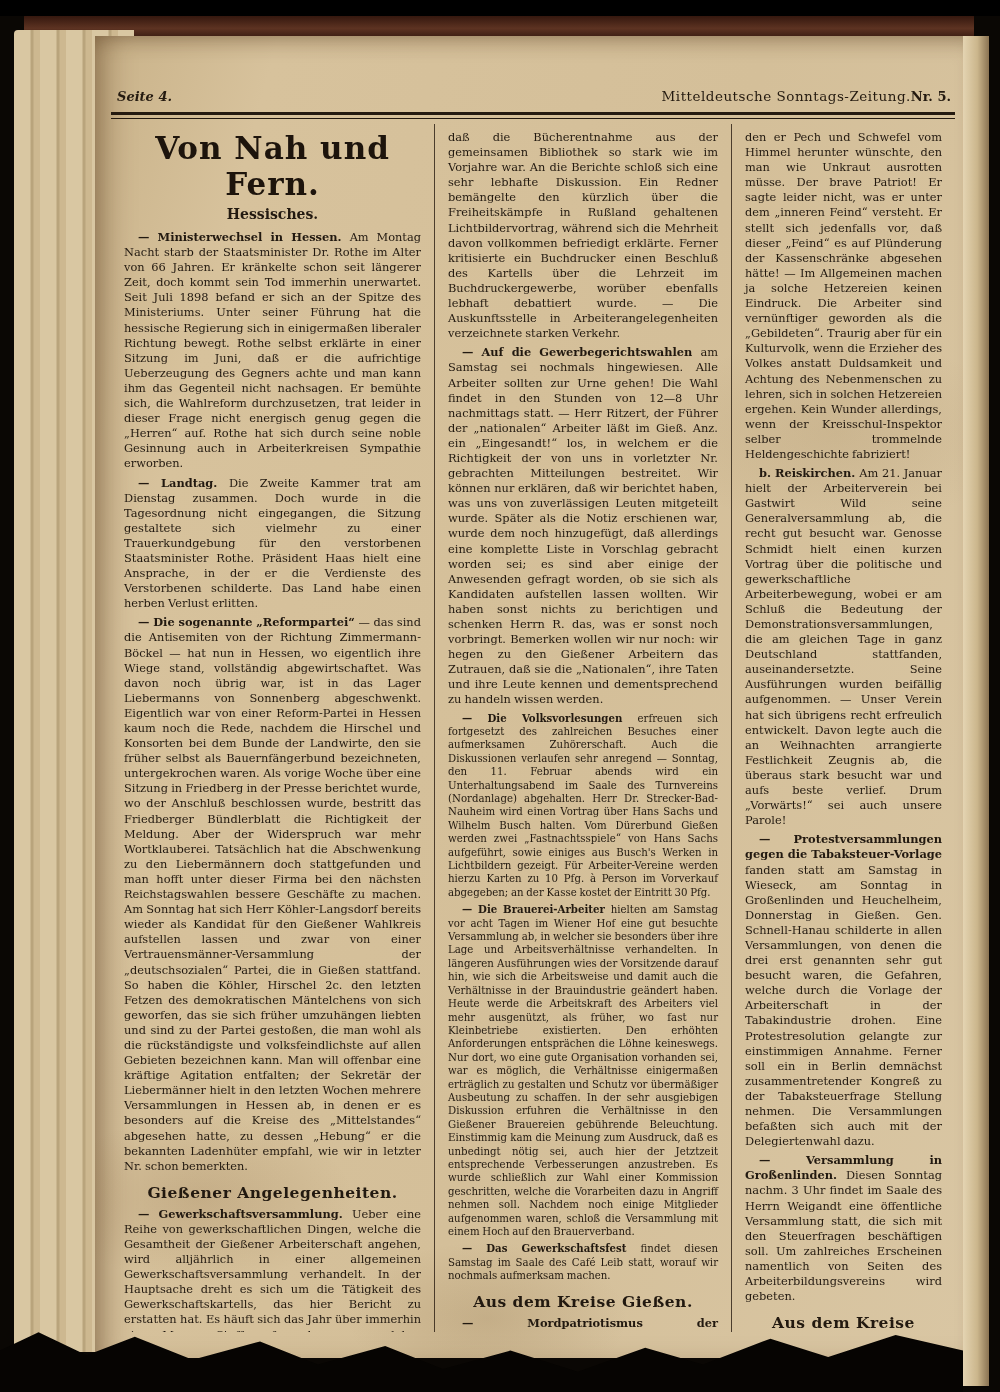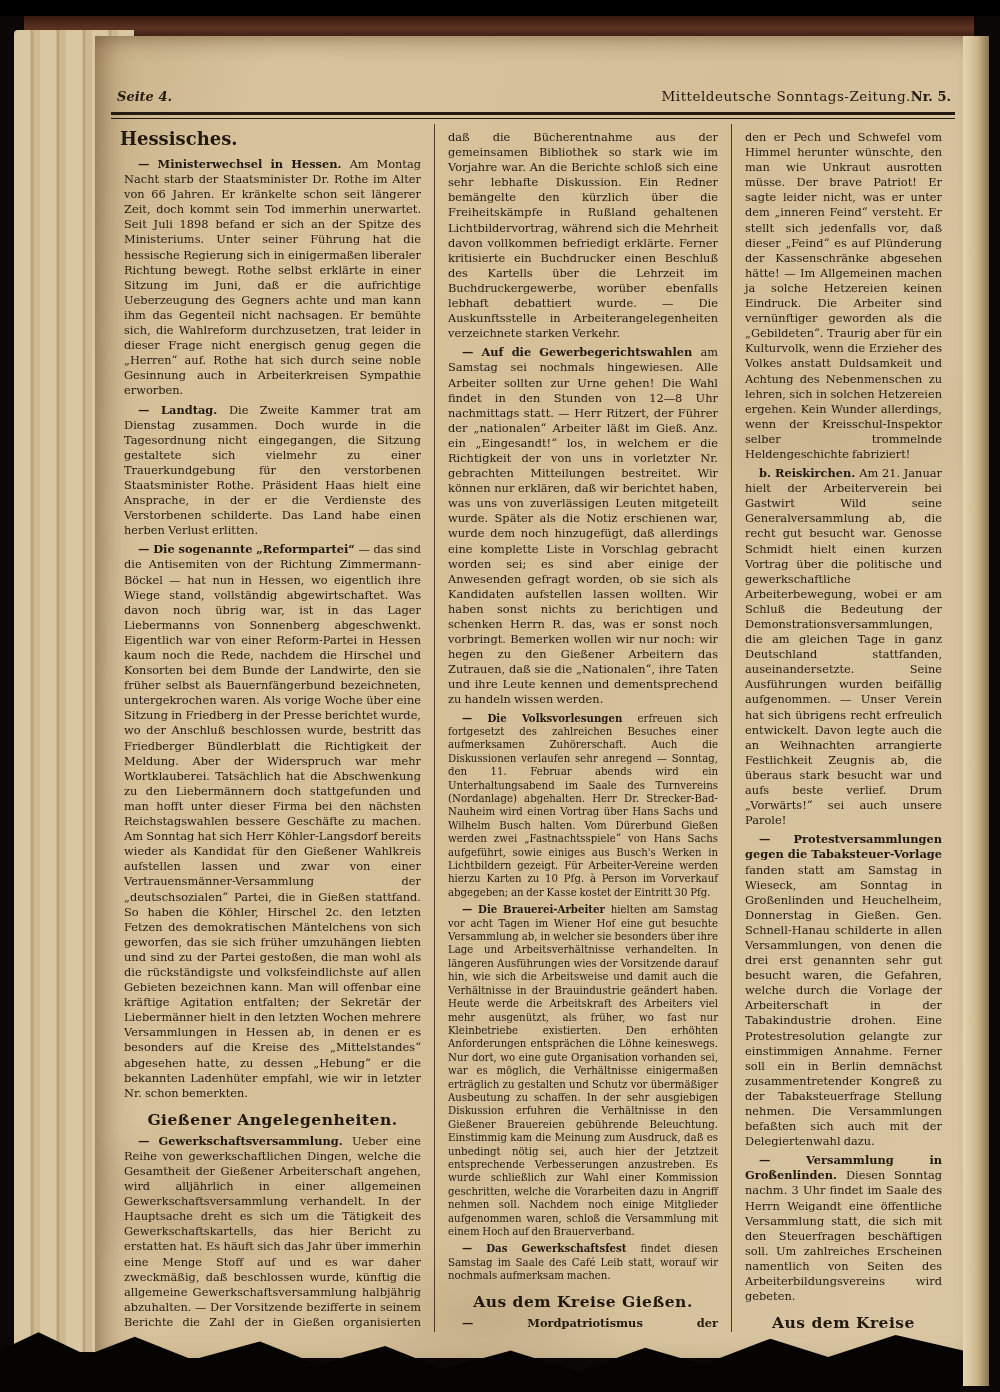--- a/index.html
+++ b/index.html
@@ -27,21 +27,21 @@
   .mh-right{font-size:13px;font-weight:bold;}
   .double-rule{position:absolute;top:76px;left:16px;right:12px;height:3px;
                border-top:3px solid #241a10;border-bottom:1px solid #241a10;}
   .cols{position:absolute;top:88px;left:16px;right:12px;bottom:26px;display:flex;color:#221910;}
   .col{overflow:hidden;padding:2px 9px 0 9px;}
   .col-1{width:305px;}
   .col-2{width:278px;border-left:1px solid rgba(40,28,16,.8);}
   .col-3{flex:1;border-left:1px solid rgba(40,28,16,.8);}
   .headline{font-size:31px;font-weight:bold;text-align:center;margin:4px 0 4px;letter-spacing:1px;
             color:#1d140c;}
-  .subhead{font-size:18px;font-weight:bold;margin:2px 0 8px;}
+  .subhead{text-align:center;font-size:14px;font-weight:bold;margin:2px 0 8px;}
   .section{text-align:center;font-size:15.5px;font-weight:bold;margin:9px 0 5px;letter-spacing:.5px;}
   .para{margin:4px;text-align:justify;font-size:11.4px;line-height:15.1px;text-indent:14px;
         word-spacing:-.5px;}
   .para.noindent{text-indent:0;}
   .para.small{font-size:10.2px;line-height:13.4px;}
   .para .lead{font-weight:bold;}
   .torn-bottom{position:absolute;left:0;top:1300px;width:963px;height:92px;background:#060402;z-index:5;
      clip-path:polygon(0 55%,4% 35%,9% 60%,14% 40%,20% 65%,27% 45%,33% 70%,40% 50%,46% 75%,53% 55%,60% 78%,67% 52%,73% 70%,80% 42%,86% 62%,93% 38%,100% 55%,100% 100%,0 100%);}
   .top-shadow{position:absolute;top:0;left:0;width:100%;height:16px;background:#000;z-index:7;}
 </style>
@@ -54,20 +54,21 @@
   <div class="page">
     <div class="stains"></div>
     <div class="masthead">
       <span class="mh-left">Seite 4.</span>
       <span class="mh-center">Mitteldeutsche Sonntags-Zeitung.</span>
       <span class="mh-right">Nr. 5.</span>
     </div>
     <div class="double-rule"></div>
     <div class="cols">
       <div class="col col-1">
+          <div class="headline">Von Nah und Fern.</div>
           <div class="subhead">Hessisches.</div>
           <p class="para"><span class="lead">— Ministerwechsel in Hessen. </span>Am Montag Nacht starb der Staatsminister Dr. Rothe im Alter von 66 Jahren. Er kränkelte schon seit längerer Zeit, doch kommt sein Tod immerhin unerwartet. Seit Juli 1898 befand er sich an der Spitze des Ministeriums. Unter seiner Führung hat die hessische Regierung sich in einigermaßen liberaler Richtung bewegt. Rothe selbst erklärte in einer Sitzung im Juni, daß er die aufrichtige Ueberzeugung des Gegners achte und man kann ihm das Gegenteil nicht nachsagen. Er bemühte sich, die Wahlreform durchzusetzen, trat leider in dieser Frage nicht energisch genug gegen die „Herren“ auf. Rothe hat sich durch seine noble Gesinnung auch in Arbeiterkreisen Sympathie erworben.</p>
           <p class="para"><span class="lead">— Landtag. </span>Die Zweite Kammer trat am Dienstag zusammen. Doch wurde in die Tagesordnung nicht eingegangen, die Sitzung gestaltete sich vielmehr zu einer Trauerkundgebung für den verstorbenen Staatsminister Rothe. Präsident Haas hielt eine Ansprache, in der er die Verdienste des Verstorbenen schilderte. Das Land habe einen herben Verlust erlitten.</p>
           <p class="para"><span class="lead">— Die sogenannte „Reformpartei“ </span>— das sind die Antisemiten von der Richtung Zimmermann-Böckel — hat nun in Hessen, wo eigentlich ihre Wiege stand, vollständig abgewirtschaftet. Was davon noch übrig war, ist in das Lager Liebermanns von Sonnenberg abgeschwenkt. Eigentlich war von einer Reform-Partei in Hessen kaum noch die Rede, nachdem die Hirschel und Konsorten bei dem Bunde der Landwirte, den sie früher selbst als Bauernfängerbund bezeichneten, untergekrochen waren. Als vorige Woche über eine Sitzung in Friedberg in der Presse berichtet wurde, wo der Anschluß beschlossen wurde, bestritt das Friedberger Bündlerblatt die Richtigkeit der Meldung. Aber der Widerspruch war mehr Wortklauberei. Tatsächlich hat die Abschwenkung zu den Liebermännern doch stattgefunden und man hofft unter dieser Firma bei den nächsten Reichstagswahlen bessere Geschäfte zu machen. Am Sonntag hat sich Herr Köhler-Langsdorf bereits wieder als Kandidat für den Gießener Wahlkreis aufstellen lassen und zwar von einer Vertrauensmänner-Versammlung der „deutschsozialen“ Partei, die in Gießen stattfand. So haben die Köhler, Hirschel 2c. den letzten Fetzen des demokratischen Mäntelchens von sich geworfen, das sie sich früher umzuhängen liebten und sind zu der Partei gestoßen, die man wohl als die rückständigste und volksfeindlichste auf allen Gebieten bezeichnen kann. Man will offenbar eine kräftige Agitation entfalten; der Sekretär der Liebermänner hielt in den letzten Wochen mehrere Versammlungen in Hessen ab, in denen er es besonders auf die Kreise des „Mittelstandes“ abgesehen hatte, zu dessen „Hebung“ er die bekannten Ladenhüter empfahl, wie wir in letzter Nr. schon bemerkten.</p>
           <div class="section">Gießener Angelegenheiten.</div>
           <p class="para"><span class="lead">— Gewerkschaftsversammlung. </span>Ueber eine Reihe von gewerkschaftlichen Dingen, welche die Gesamtheit der Gießener Arbeiterschaft angehen, wird alljährlich in einer allgemeinen Gewerkschaftsversammlung verhandelt. In der Hauptsache dreht es sich um die Tätigkeit des Gewerkschaftskartells, das hier Bericht zu erstatten hat. Es häuft sich das Jahr über immerhin eine Menge Stoff auf und es war daher zweckmäßig, daß beschlossen wurde, künftig die allgemeine Gewerkschaftsversammlung halbjährig abzuhalten. — Der Vorsitzende bezifferte in seinem Berichte die Zahl der in Gießen organisierten Arbeiter auf 1500. Im Weiteren zählt er die vom Kartell arrangierten Vorträge und Veranstaltungen auf. — Die Abrechnung, deren Ziffern uns nicht zur Hand sind, die wir deshalb erst später geben können, wurde von den Revisoren in Ordnung befunden und auf ihren Antrag wurde der Kassierer entlastet. — Der Bibliothekar berichtete,</p>
         </div>
       <div class="col col-2">
           <p class="para noindent">daß die Bücherentnahme aus der gemeinsamen Bibliothek so stark wie im Vorjahre war. An die Berichte schloß sich eine sehr lebhafte Diskussion. Ein Redner bemängelte den kürzlich über die Freiheitskämpfe in Rußland gehaltenen Lichtbildervortrag, während sich die Mehrheit davon vollkommen befriedigt erklärte. Ferner kritisierte ein Buchdrucker einen Beschluß des Kartells über die Lehrzeit im Buchdruckergewerbe, worüber ebenfalls lebhaft debattiert wurde. — Die Auskunftsstelle in Arbeiterangelegenheiten verzeichnete starken Verkehr.</p>
           <p class="para"><span class="lead">— Auf die Gewerbegerichtswahlen </span>am Samstag sei nochmals hingewiesen. Alle Arbeiter sollten zur Urne gehen! Die Wahl findet in den Stunden von 12—8 Uhr nachmittags statt. — Herr Ritzert, der Führer der „nationalen“ Arbeiter läßt im Gieß. Anz. ein „Eingesandt!“ los, in welchem er die Richtigkeit der von uns in vorletzter Nr. gebrachten Mitteilungen bestreitet. Wir können nur erklären, daß wir berichtet haben, was uns von zuverlässigen Leuten mitgeteilt wurde. Später als die Notiz erschienen war, wurde dem noch hinzugefügt, daß allerdings eine komplette Liste in Vorschlag gebracht worden sei; es sind aber einige der Anwesenden gefragt worden, ob sie sich als Kandidaten aufstellen lassen wollten. Wir haben sonst nichts zu berichtigen und schenken Herrn R. das, was er sonst noch vorbringt. Bemerken wollen wir nur noch: wir hegen zu den Gießener Arbeitern das Zutrauen, daß sie die „Nationalen“, ihre Taten und ihre Leute kennen und dementsprechend zu handeln wissen werden.</p>

